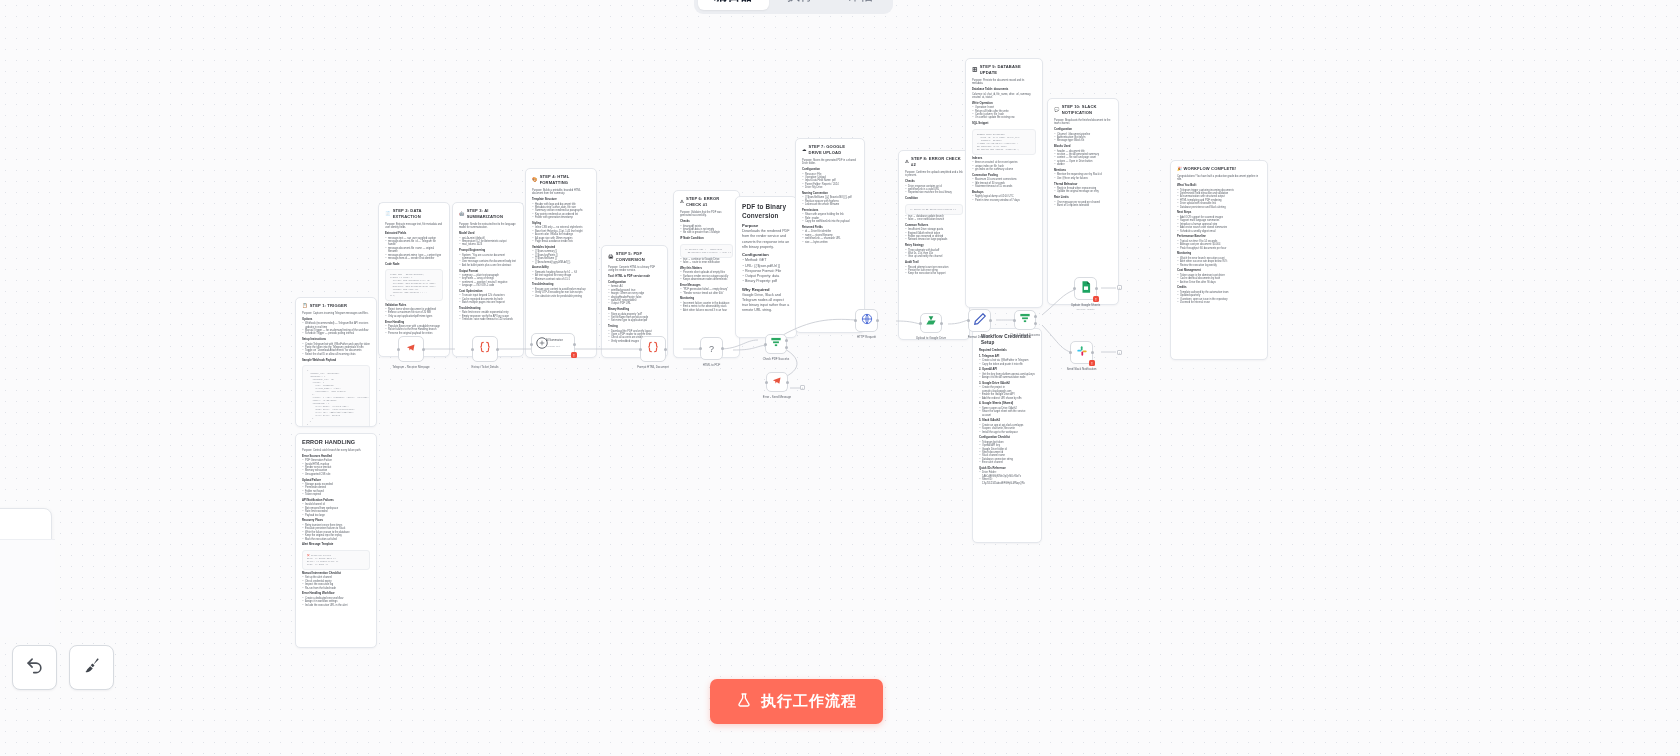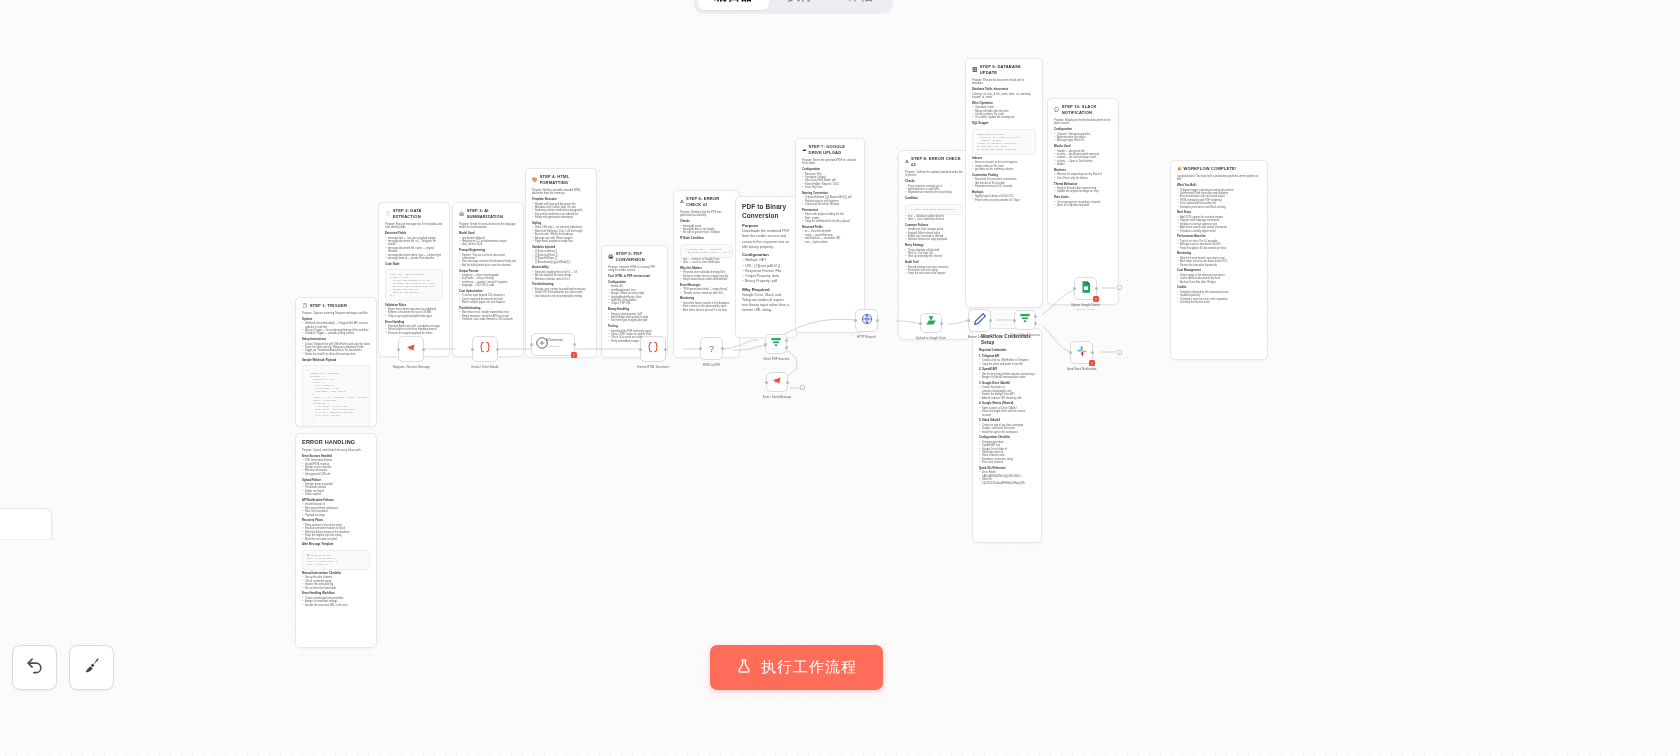--- a/index.html
+++ b/index.html
@@ -45,23 +45,23 @@
   #toolbar { position:absolute; left:12px; top:645px; display:flex; gap:12px; z-index:40; }
   #toolbar .tbtn {
     width:45px; height:45px; background:#fff; border:1px solid #d7dbe0;
     border-radius:8px; display:flex; align-items:center; justify-content:center;
     box-shadow:0 1px 2px rgba(16,24,40,.05); cursor:pointer;
   }
   #toolbar .tbtn svg { width:19px; height:19px; }
 
   
   #execbtn {
-    position:absolute; left:710px; top:645px;
+    position:absolute; left:710px; top:679px;
     height:45px; padding:0 26px; background:#ff6d5a; color:#fff;
-    border:none; border-radius:7px; font-size:15px; font-weight:400;
+    border:none; border-radius:7px; font-size:15px; font-weight:700;
     display:flex; align-items:center; gap:9px; cursor:pointer;
     box-shadow:0 2px 6px rgba(255,109,90,.30); z-index:40;
     font-family:"Liberation Sans", sans-serif; letter-spacing:1px;
   }
   #execbtn svg { width:16px; height:16px; }
 
   
   .note {
     position:absolute; background:#ffffff;
     border:1px solid #e4e7ec; border-radius:5px;

